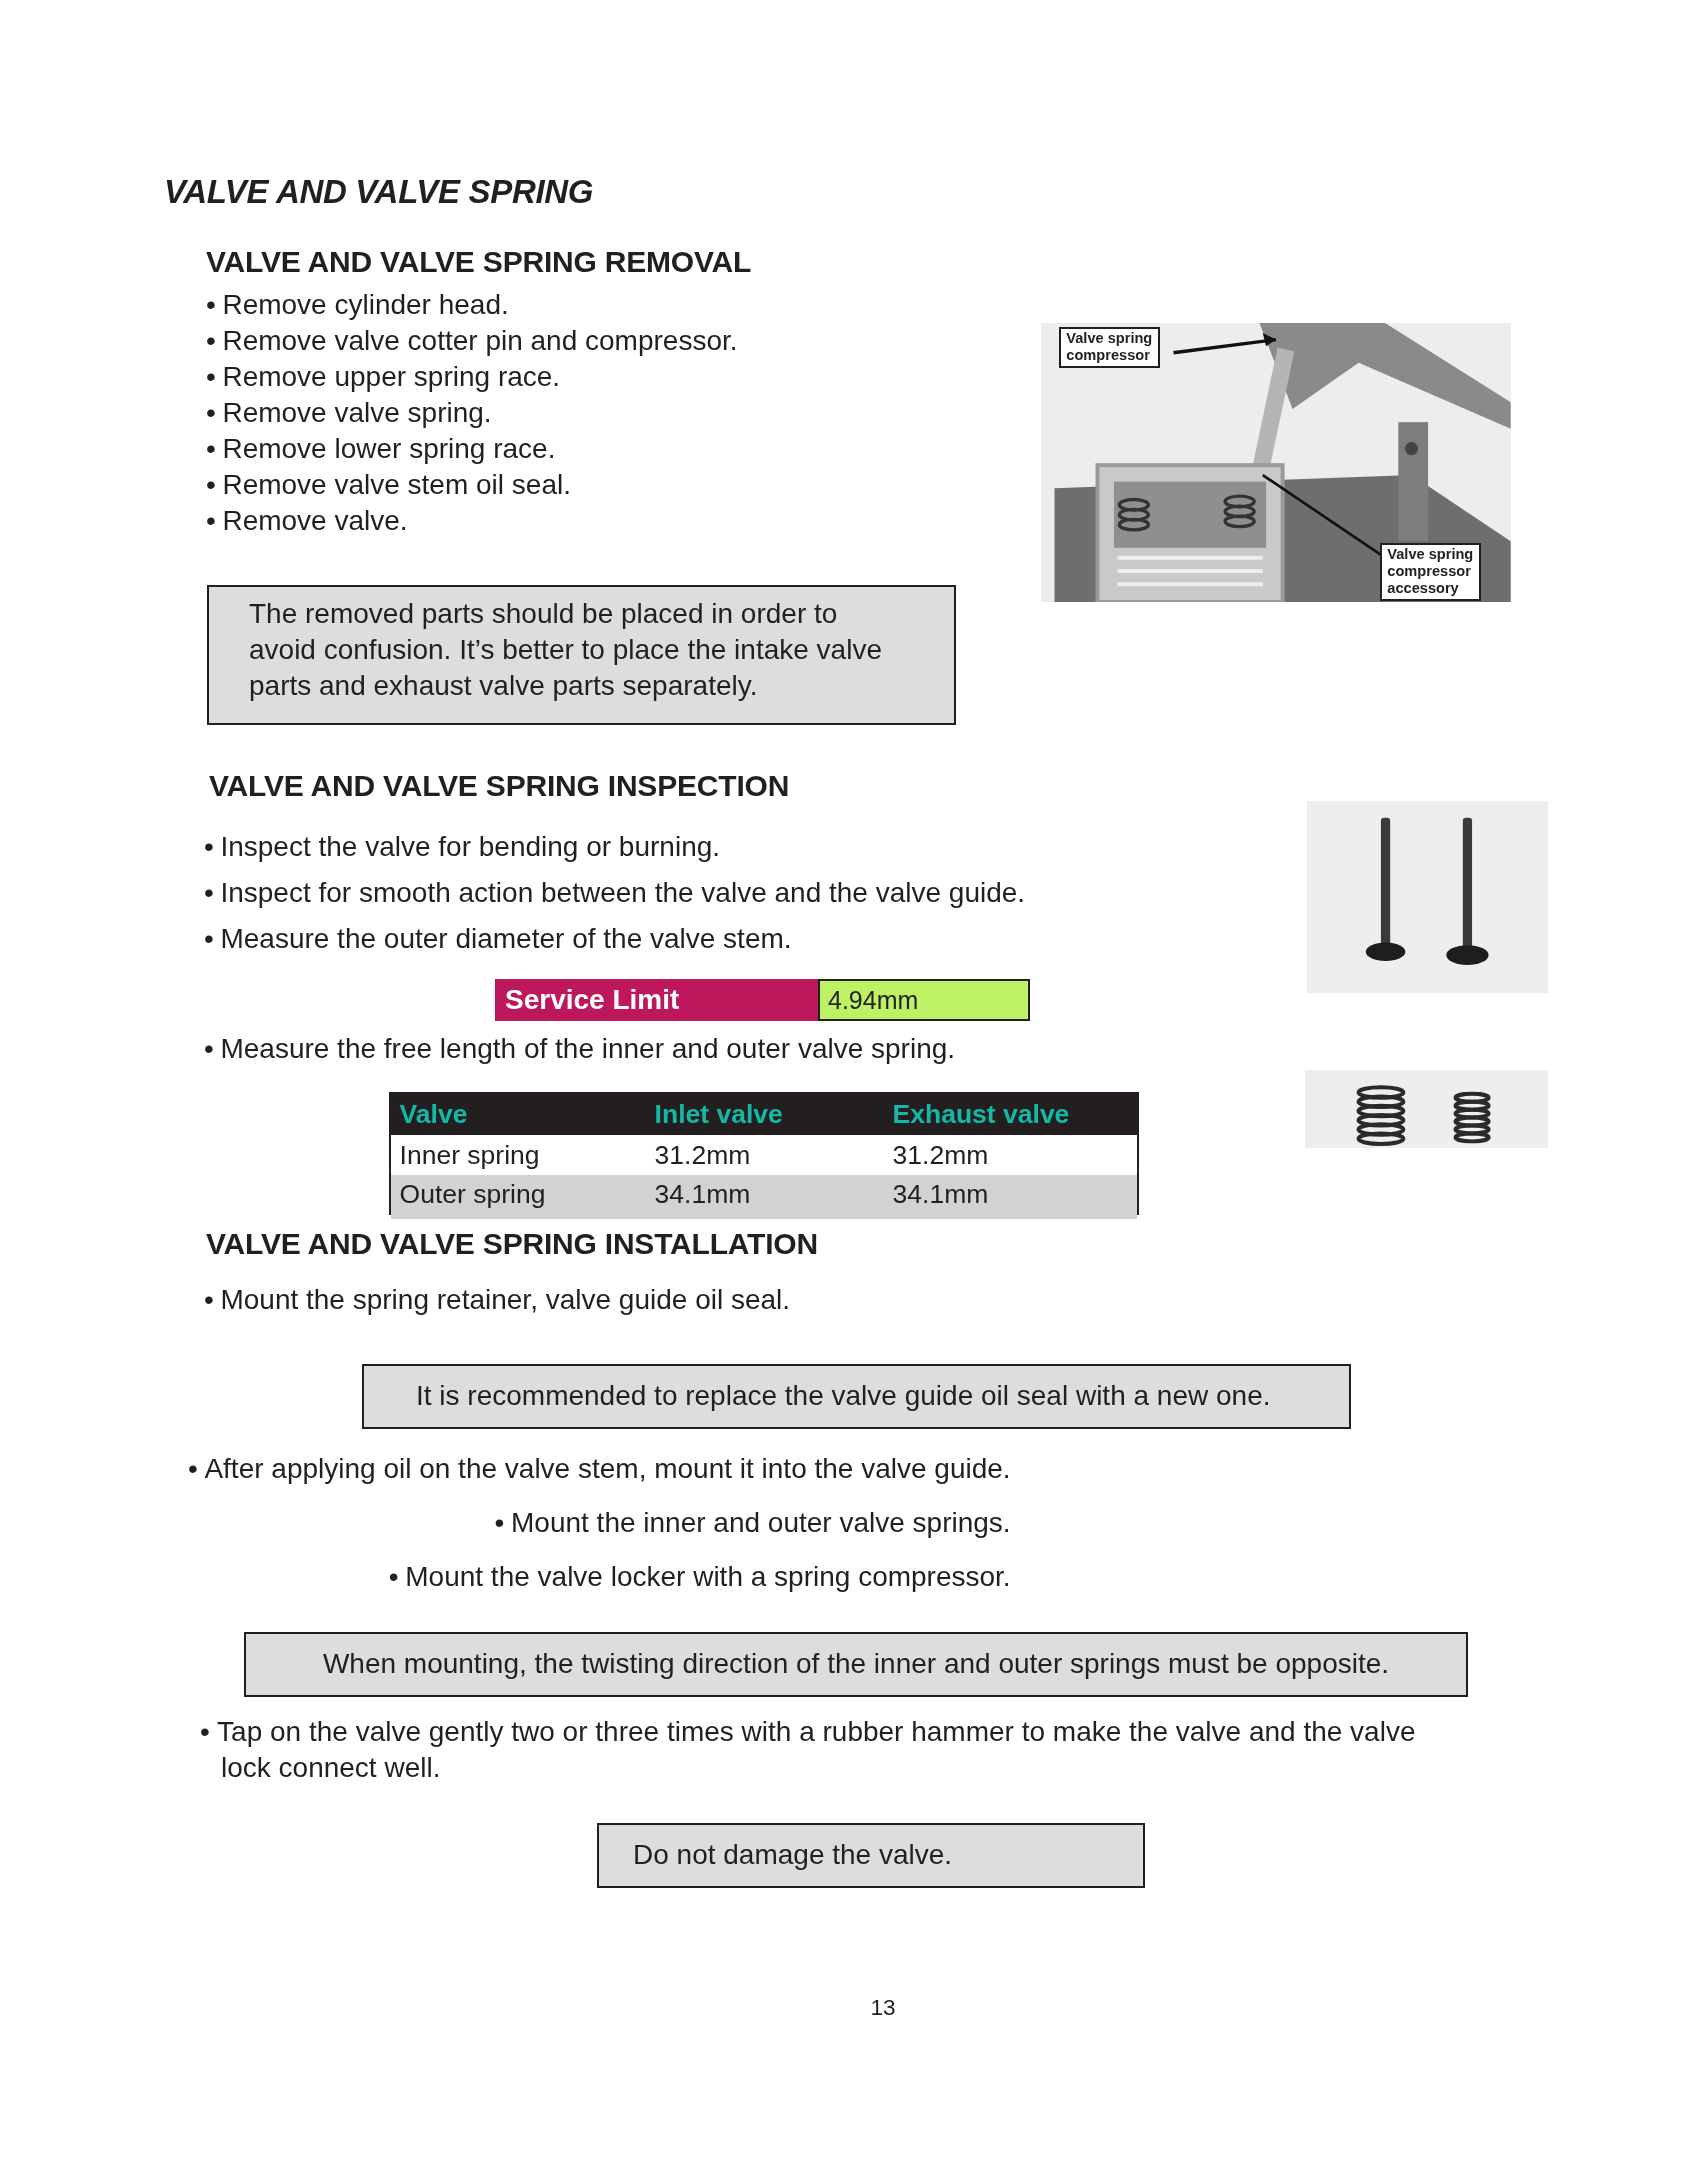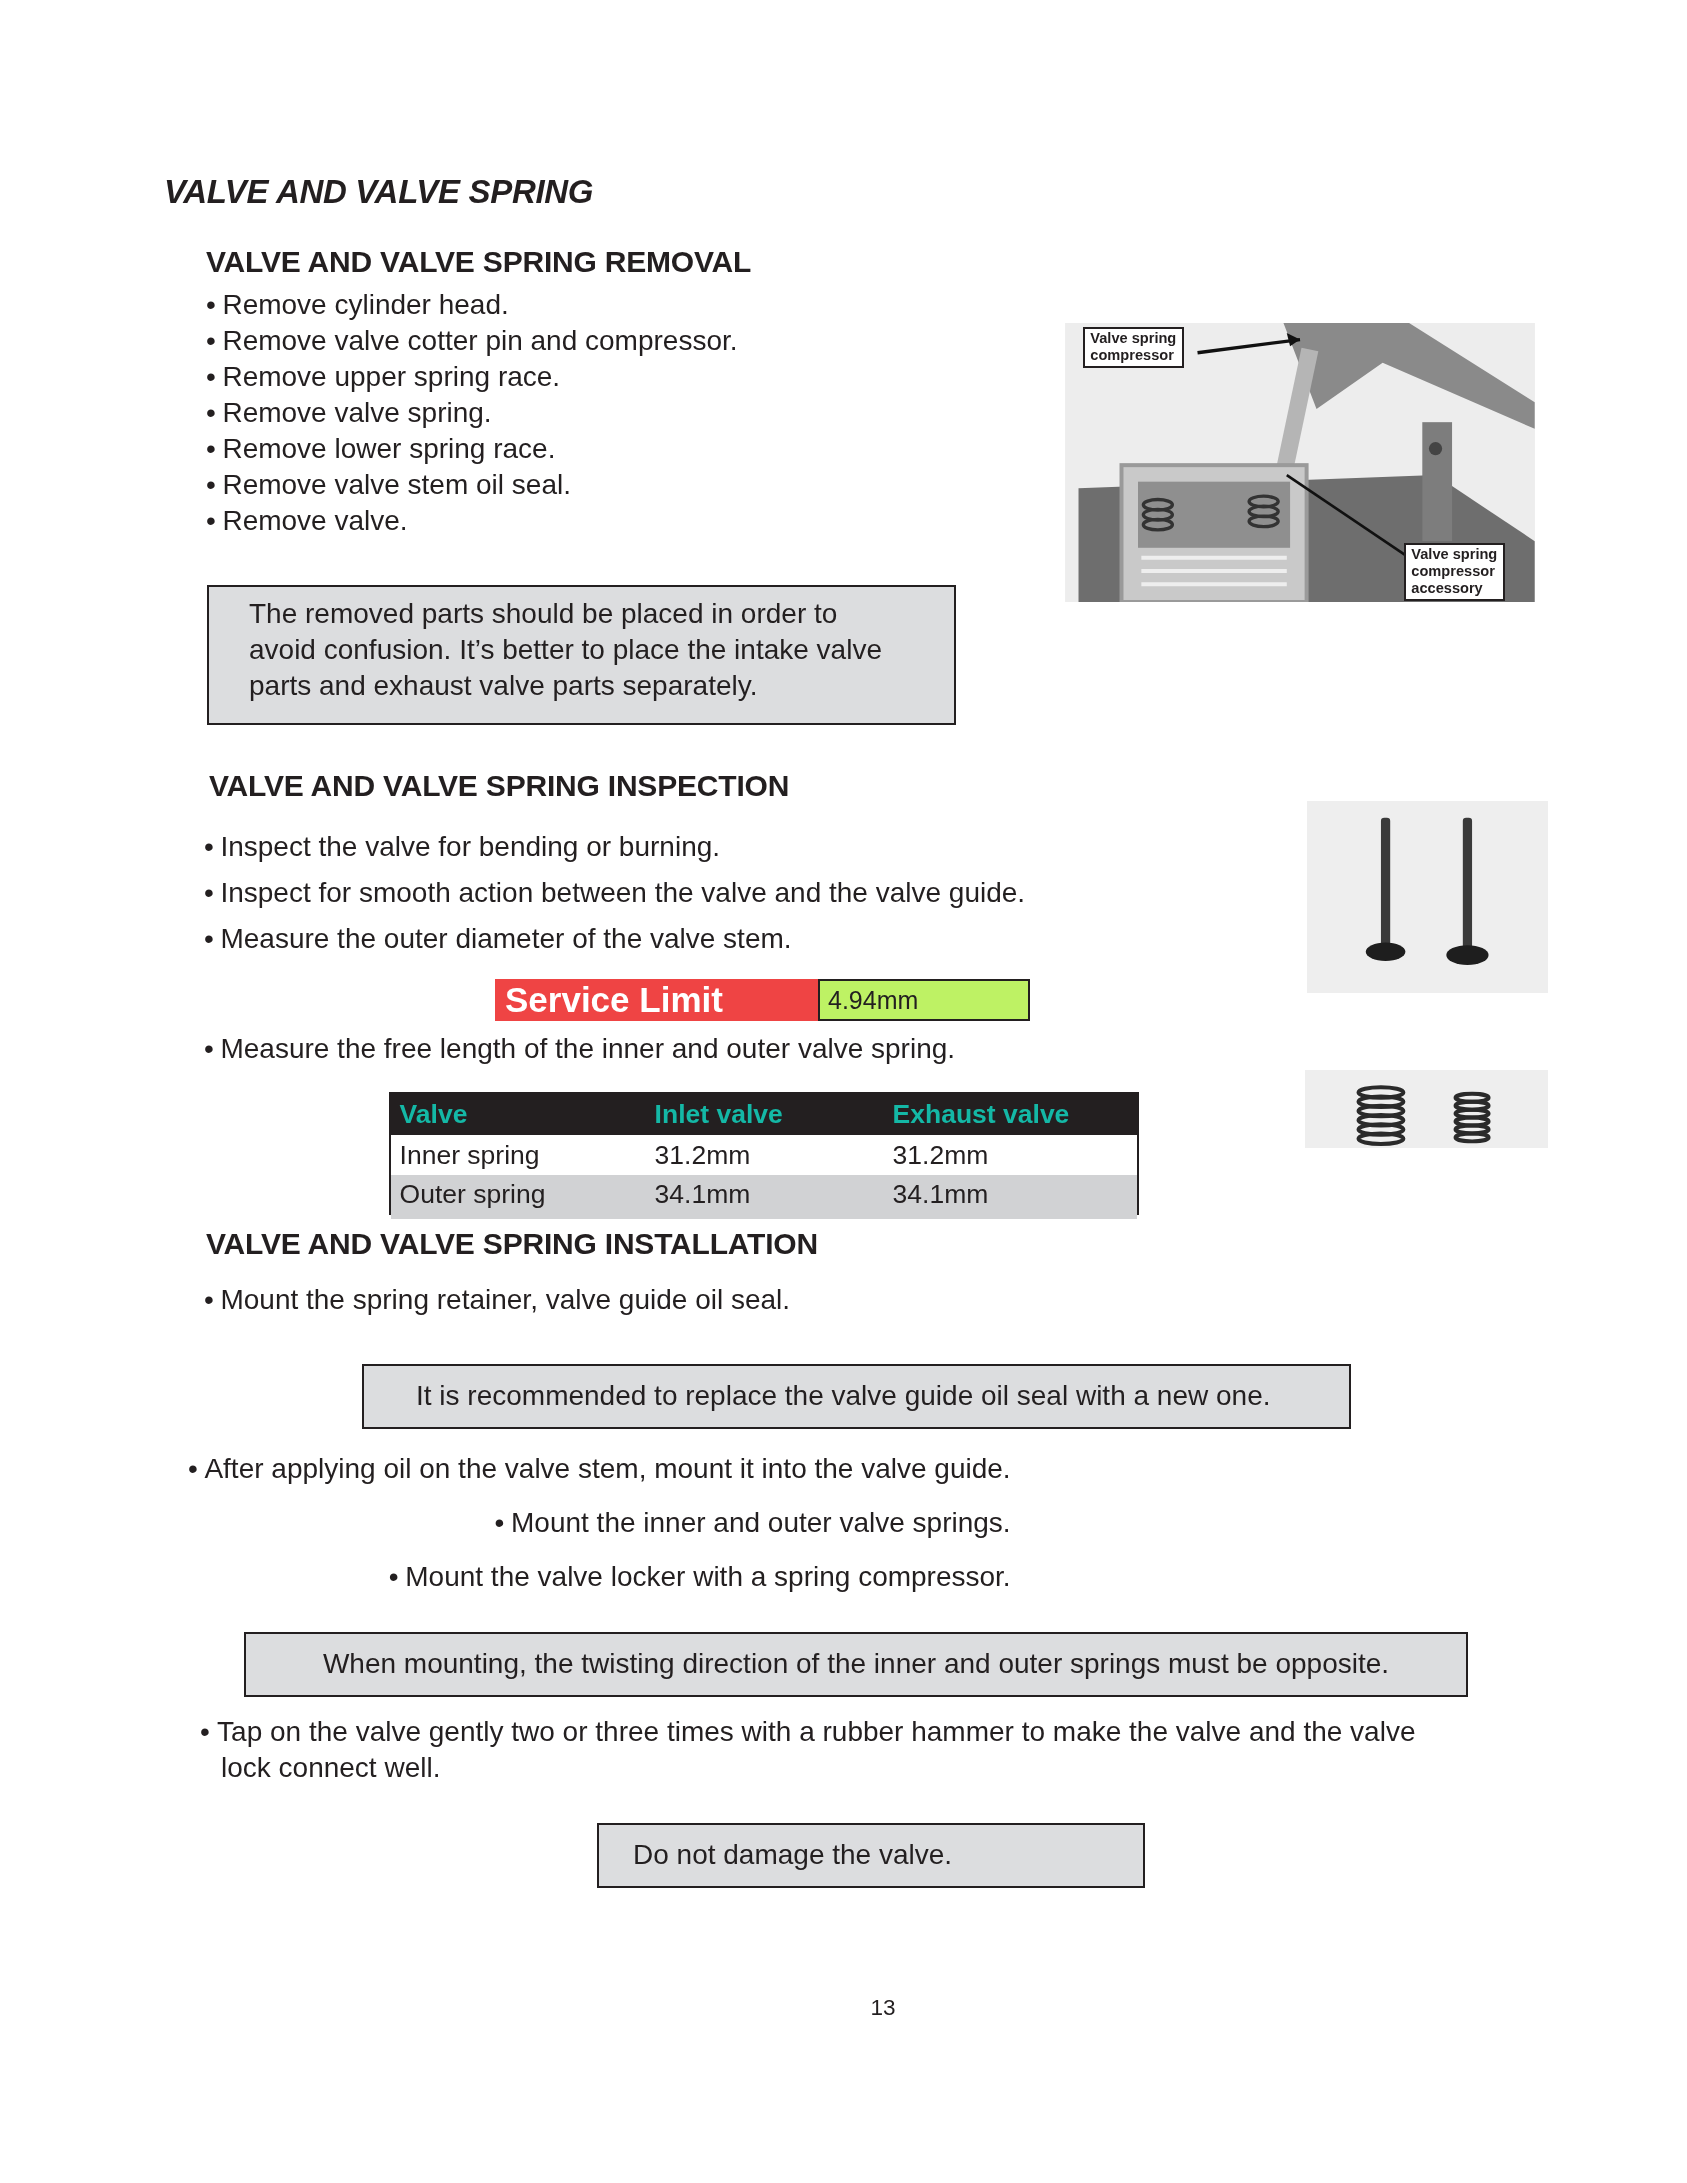--- a/index.html
+++ b/index.html
@@ -6,21 +6,21 @@
   body { width: 1687px; height: 2183px; position: relative; overflow: hidden;
          font-family: "Liberation Sans", sans-serif; color: #231f20; }
   .abs { position: absolute; }
   .page-heading { left: 164px; top: 173px; font-size: 33px; font-weight: bold; font-style: italic; letter-spacing: -0.3px; }
   .section-heading { font-size: 30px; font-weight: bold; letter-spacing: -0.2px; }
   .bullets { margin: 0; padding: 0; list-style: none; font-size: 28px; }
   .bullets li { white-space: nowrap; }
   .bullets li::before { content: "\2022"; margin-right: 6.6px; }
   .note { background: #dcdddf; border: 2.6px solid #231f20; box-sizing: border-box; font-size: 28px; line-height: 36px; }
   .photo { overflow: hidden; }
-  .sl-label { background: #ef4444; color: #fff; font-weight: bold; font-size: 35px; padding-left: 10px; box-sizing: border-box; }
+  .sl-label { background: #be185d; color: #fff; font-weight: bold; font-size: 28px; padding-left: 10px; box-sizing: border-box; }
   .sl-value { background: #bef264; border: 2px solid #231f20; font-size: 25px; padding-left: 8px; box-sizing: border-box; }
   .callout { background: #fff; border: 2px solid #231f20; font-weight: bold; font-size: 14.6px; line-height: 17px; padding: 1.3px 5.3px; box-sizing: border-box; }
 </style>
 </head>
 <body>
 
 <div class="abs page-heading">VALVE AND VALVE SPRING</div>
 
 <div class="abs section-heading" style="left:206px; top:245px;">VALVE AND VALVE SPRING REMOVAL</div>
 <ul class="abs bullets" style="left:206px; top:287px; line-height:36px;">
@@ -32,21 +32,21 @@
   <li>Remove valve stem oil seal.</li>
   <li>Remove valve.</li>
 </ul>
 
 <div class="abs note" style="left:207px; top:585px; width:749px; height:140px; padding:9.3px 0 0 40px;">
   <div>The removed parts should be placed in order to</div>
   <div>avoid confusion. It’s better to place the intake valve</div>
   <div>parts and exhaust valve parts separately.</div>
 </div>
 
-<div class="abs photo" style="left:1041px; top:323px; width:470px; height:279px; background:#f2f2f2;margin-left:24px;">
+<div class="abs photo" style="left:1041px; top:323px; width:470px; height:279px; background:#f2f2f2;">
   <svg width="470" height="279" viewBox="0 0 710 422">
     <rect x="0" y="0" width="710" height="422" fill="#ededed"></rect>
     <polygon points="20,250 560,230 710,330 710,422 20,422" fill="#6e6e6e"></polygon>
     <polygon points="330,0 520,0 710,120 710,160 480,60 380,130" fill="#8a8a8a"></polygon>
     <rect x="540" y="150" width="45" height="180" fill="#7d7d7d"></rect>
     <circle cx="560" cy="190" r="10" fill="#444"></circle>
     <line x1="370" y1="40" x2="330" y2="230" stroke="#b5b5b5" stroke-width="26"></line>
     <rect x="85" y="215" width="280" height="207" fill="#c9c9c9" stroke="#9a9a9a" stroke-width="6"></rect>
     <rect x="110" y="240" width="230" height="100" fill="#8f8f8f"></rect>
     <g stroke="#eeeeee" stroke-width="6">

